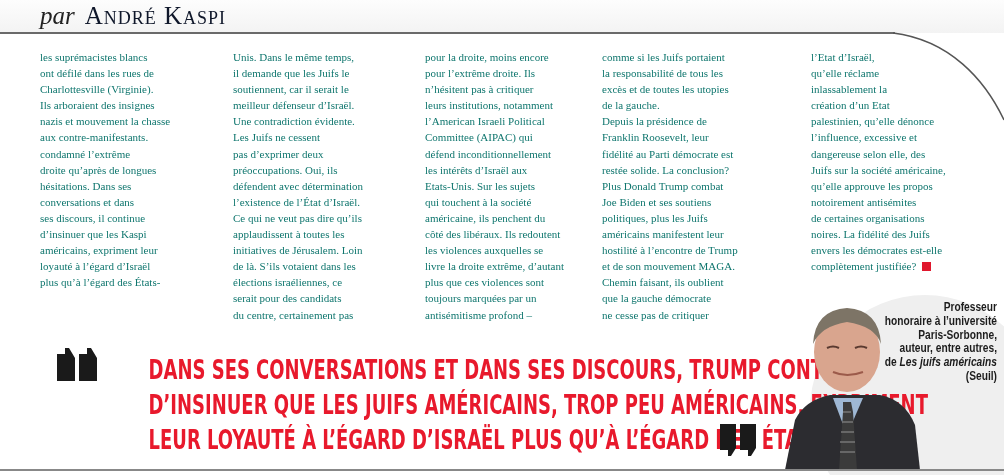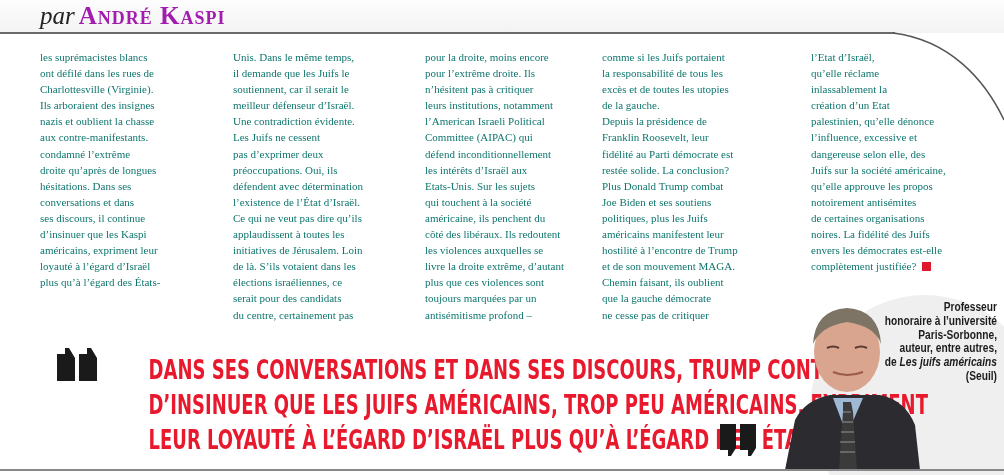--- a/index.html
+++ b/index.html
@@ -10,22 +10,22 @@
       position:absolute; left:0; top:0; width:1004px; height:33px;
       background:linear-gradient(#fdfdfd,#f3f3f3);
     }
     .header-rule {
       position:absolute; left:0; top:32px; width:895px; height:2px; background:#6a6a6a;
     }
     .byline {
       position:absolute; left:40px; top:2px; font-family:"Liberation Serif", serif;
       font-size:25px; line-height:28px; white-space:nowrap;
     }
-    .byline .par { font-style:italic; color:#222; margin-right:4px; }
-    .byline .author { color:#a21caf; font-variant:small-caps; letter-spacing:1px; font-weight:bold; }
+    .byline .par { font-style:italic; color:#222; margin-right:10px; }
+    .byline .author { color:#0f172a; font-variant:small-caps; letter-spacing:1px; font-weight:normal; }
     .photo-bg {
       position:absolute; left:810px; top:295px; width:230px; height:230px; border-radius:50%;
       background:#efefef;
     }
 
     .col {
       position:absolute; top:49px; width:190px;
       font-family:"Liberation Serif", serif; font-size:11px; line-height:16.1px; color:#0f766e;
       white-space:nowrap;
     }
@@ -74,21 +74,21 @@
   <path d="M893 33 C 950 40, 985 80, 1004 120" stroke="#555" stroke-width="1.5" fill="none"></path>
 </svg>
 
 <div class="photo-bg"></div>
 
 <div class="col col1">
   <span class="ln">les suprémacistes blancs</span>
   <span class="ln">ont défilé dans les rues de</span>
   <span class="ln">Charlottesville (Virginie).</span>
   <span class="ln">Ils arboraient des insignes</span>
-  <span class="ln">nazis et oublient la chasse</span>
+  <span class="ln">nazis et mouvement la chasse</span>
   <span class="ln">aux contre-manifestants.</span>
   <span class="ln">condamné l’extrême</span>
   <span class="ln">droite qu’après de longues</span>
   <span class="ln">hésitations. Dans ses</span>
   <span class="ln">conversations et dans</span>
   <span class="ln">ses discours, il continue</span>
   <span class="ln">d’insinuer que les Kaspi</span>
   <span class="ln">américains, expriment leur</span>
   <span class="ln">loyauté à l’égard d’Israël</span>
   <span class="ln">plus qu’à l’égard des États-</span>

